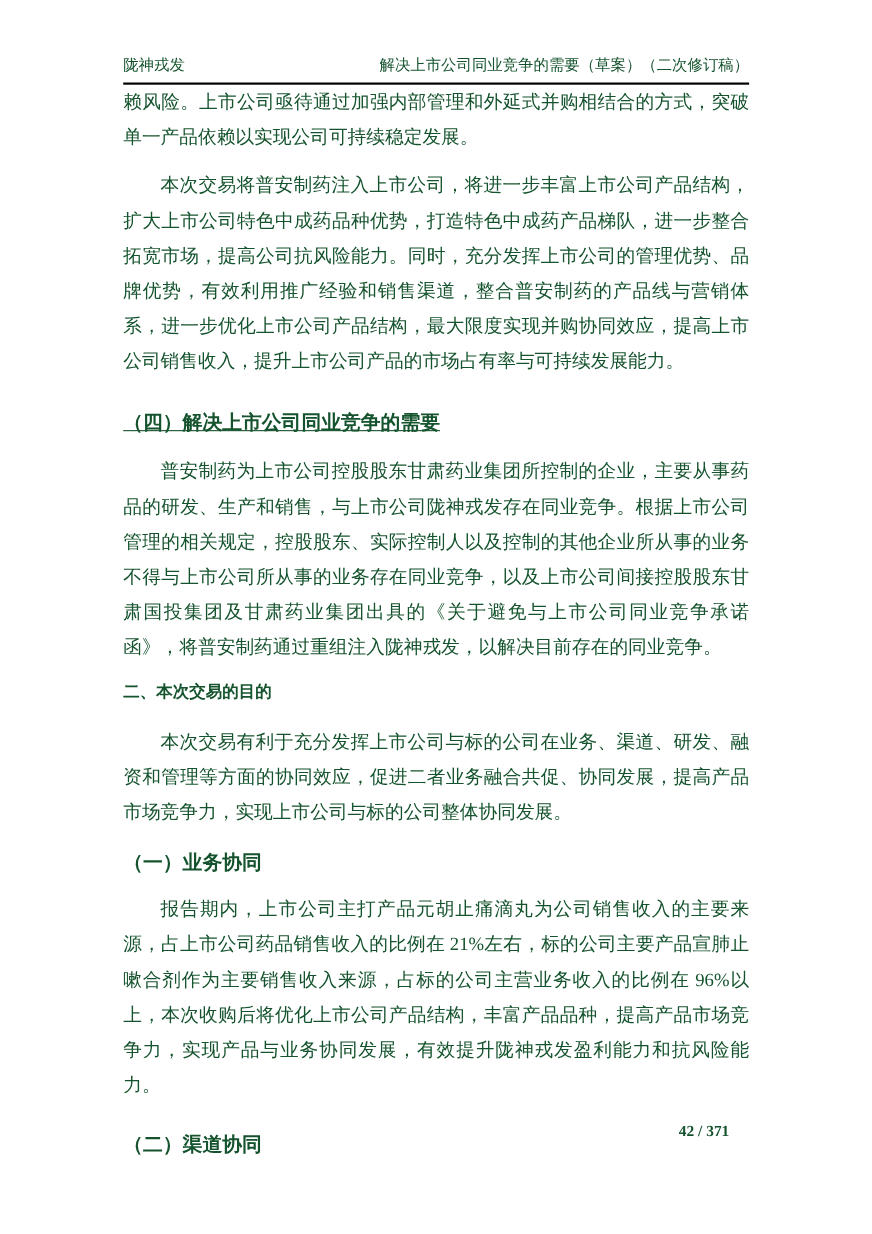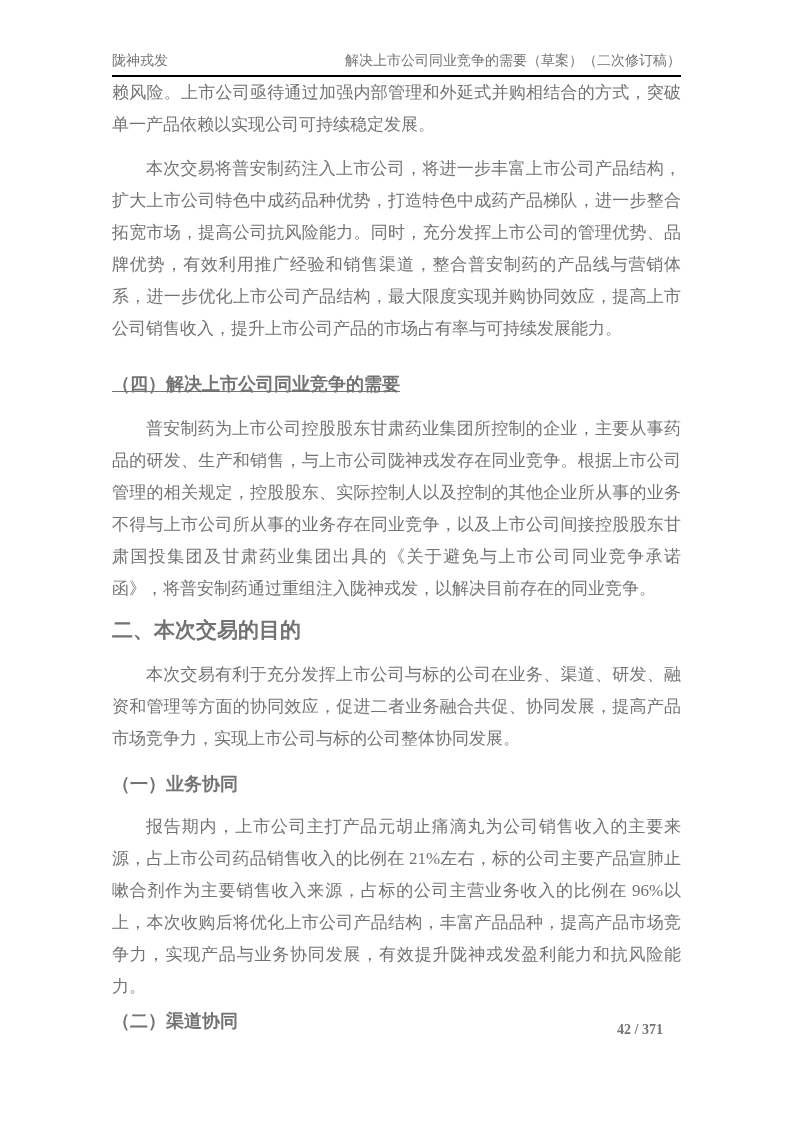--- a/index.html
+++ b/index.html
@@ -8,21 +8,21 @@
     background: #e8e8e8;
   }
   .page {
     position: relative;
     width: 793px;
     height: 1122px;
     margin: 0 auto;
     background: #ffffff;
     box-sizing: border-box;
     padding: 0 112px;
-    color: #737373;
+    color: #14532d;
     overflow: hidden;
     font-family: "Liberation Serif", "DejaVu Serif", serif;
   }
   
   .doc-header {
     display: flex;
     justify-content: space-between;
     align-items: flex-end;
     margin-top: 52px;
     padding-bottom: 5px;
@@ -51,27 +51,27 @@
     margin: 0;
     font-family: "Liberation Sans", "DejaVu Sans", sans-serif;
     font-weight: bold;
     font-size: 18px;
     line-height: 26px;
   }
   .h-main {
     margin: 0;
     font-family: "Liberation Sans", "DejaVu Sans", sans-serif;
     font-weight: bold;
-    font-size: 21px;
+    font-size: 15px;
     line-height: 30px;
   }
   .heading-4       { margin-top: 26px; text-decoration: underline; }
   .heading-2       { margin-top: 10px; }
   .heading-biz     { margin-top: 16px; }
-  .heading-channel { margin-top: 5px; }
+  .heading-channel { margin-top: 24px; }
   
   .page-footer {
     position: absolute;
     top: 1022px;
     right: 130px;
     font-size: 14px;
     font-weight: bold;
     font-family: "Liberation Serif", "DejaVu Serif", serif;
   }
 </style>

